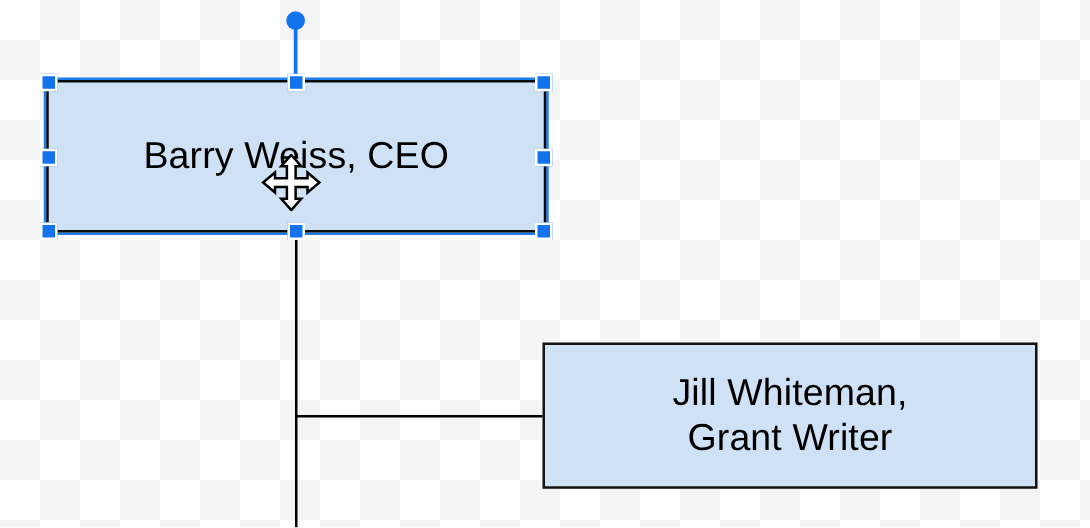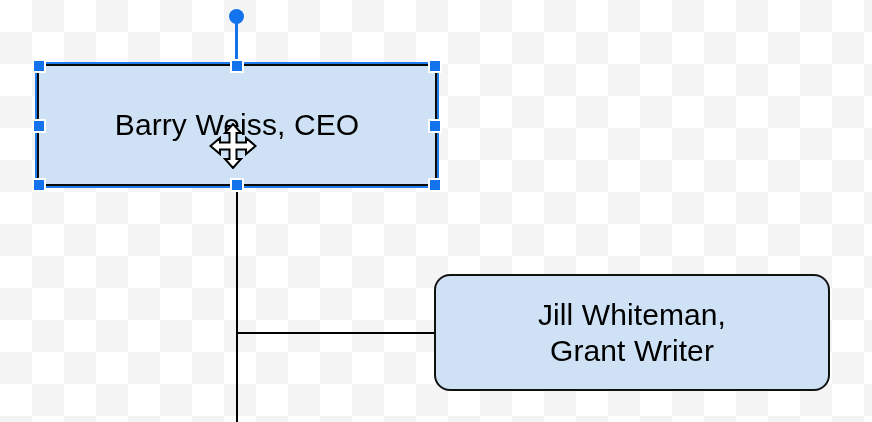--- a/index.html
+++ b/index.html
@@ -101,21 +101,21 @@
 <div id="canvas">
 
   <div class="edge edge-v" style="left:236px; top:186px; height:236px;"></div>
 
   <div class="edge edge-h" style="left:236px; top:332px; width:200px;"></div>
 
   <div class="node selected" style="left:37px; top:64px; width:400px; height:122px;">
     <span>Barry Weiss, CEO</span>
   </div>
 
-  <div class="node" style="left:434px; top:274px; width:396px; height:117px;border-radius:16px;">
+  <div class="node" style="left:434px; top:274px; width:396px; height:117px;">
     <span>Jill Whiteman,
 Grant Writer</span>
   </div>
 
   <div class="conn-line" style="left:234.5px; top:16px; height:50px;"></div>
   <div class="conn-dot" style="left:236px; top:16px;"></div>
 
   <div class="handle" style="left:39px;  top:66px;"></div>
   <div class="handle" style="left:237px; top:66px;"></div>
   <div class="handle" style="left:435px; top:66px;"></div>

